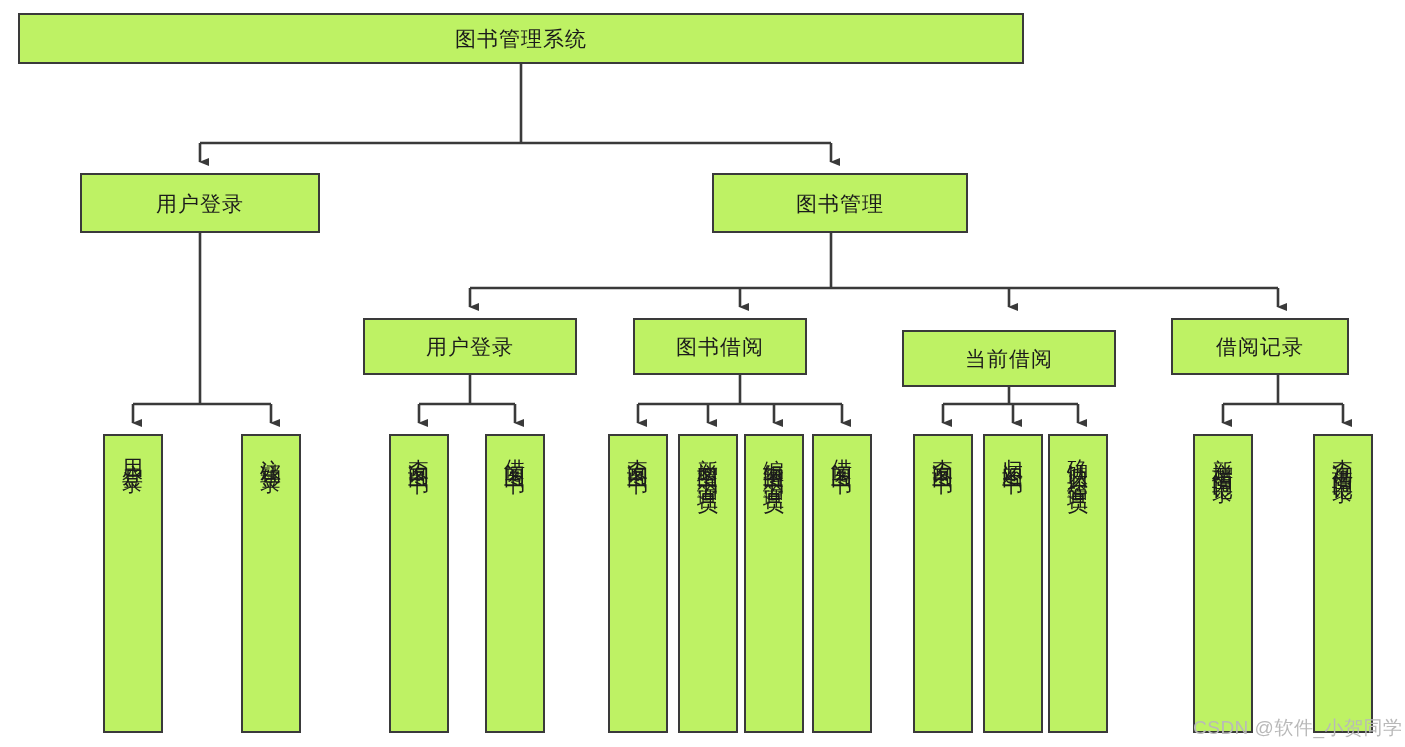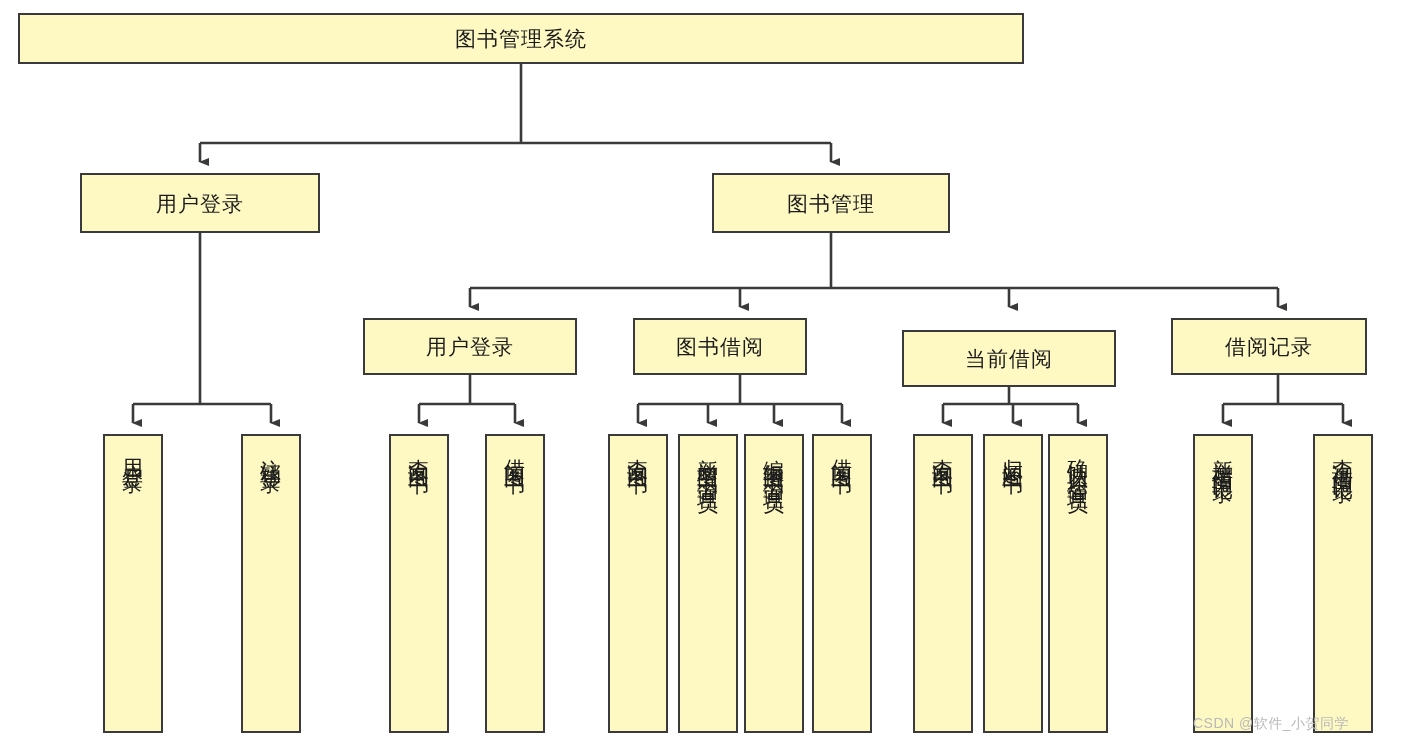--- a/index.html
+++ b/index.html
@@ -21,21 +21,21 @@
     position: absolute;
     left: 0;
     top: 0;
     width: 1405px;
     height: 747px;
   }
   .node-box {
     position: absolute;
     box-sizing: border-box;
     border: 2.5px solid #3a3a3a;
-    background: #fef9c3;
+    background: #bef264;
     display: flex;
     align-items: center;
     justify-content: center;
   }
   .node-label-h {
     font-size: 21px;
     color: #1b1b1b;
     letter-spacing: 1px;
     white-space: nowrap;
     line-height: 1;
@@ -49,21 +49,21 @@
     writing-mode: vertical-rl;
     text-orientation: upright;
     font-size: 21px;
     color: #1b1b1b;
     letter-spacing: 5px;
     line-height: 1;
     white-space: nowrap;
   }
   .watermark {
     position: absolute;
-    font-size: 14px;
+    font-size: 19px;
     color: #b9b9b9;
     white-space: nowrap;
     letter-spacing: 0.5px;
   }
 </style>
 </head>
 <body>
 
 <div id="diagram-root">
 
@@ -110,33 +110,33 @@
       </g>
   </svg>
 
   <div id="nodes-layer">
       <div class="node-box" style="left: 18px; top: 13px; width: 1006px; height: 51px;">
         <span class="node-label-h">图书管理系统</span>
       </div>
       <div class="node-box" style="left: 80px; top: 173px; width: 240px; height: 60px;">
         <span class="node-label-h">用户登录</span>
       </div>
-      <div class="node-box" style="left: 712px; top: 173px; width: 238px; height: 60px;">
+      <div class="node-box" style="left: 712px; top: 173px; width: 256px; height: 60px;">
         <span class="node-label-h">图书管理</span>
       </div>
       <div class="node-box" style="left: 363px; top: 318px; width: 214px; height: 57px;">
         <span class="node-label-h">用户登录</span>
       </div>
       <div class="node-box" style="left: 633px; top: 318px; width: 174px; height: 57px;">
         <span class="node-label-h">图书借阅</span>
       </div>
       <div class="node-box" style="left: 902px; top: 330px; width: 214px; height: 57px;">
         <span class="node-label-h">当前借阅</span>
       </div>
-      <div class="node-box" style="left: 1171px; top: 318px; width: 196px; height: 57px;">
+      <div class="node-box" style="left: 1171px; top: 318px; width: 178px; height: 57px;">
         <span class="node-label-h">借阅记录</span>
       </div>
       <div class="node-box leaf" style="left: 103px; top: 434px; width: 60px; height: 299px;">
         <span class="node-label-v">用户登录</span>
       </div>
       <div class="node-box leaf" style="left: 241px; top: 434px; width: 60px; height: 299px;">
         <span class="node-label-v">注销登录</span>
       </div>
       <div class="node-box leaf" style="left: 389px; top: 434px; width: 60px; height: 299px;">
         <span class="node-label-v">查询图书</span>

